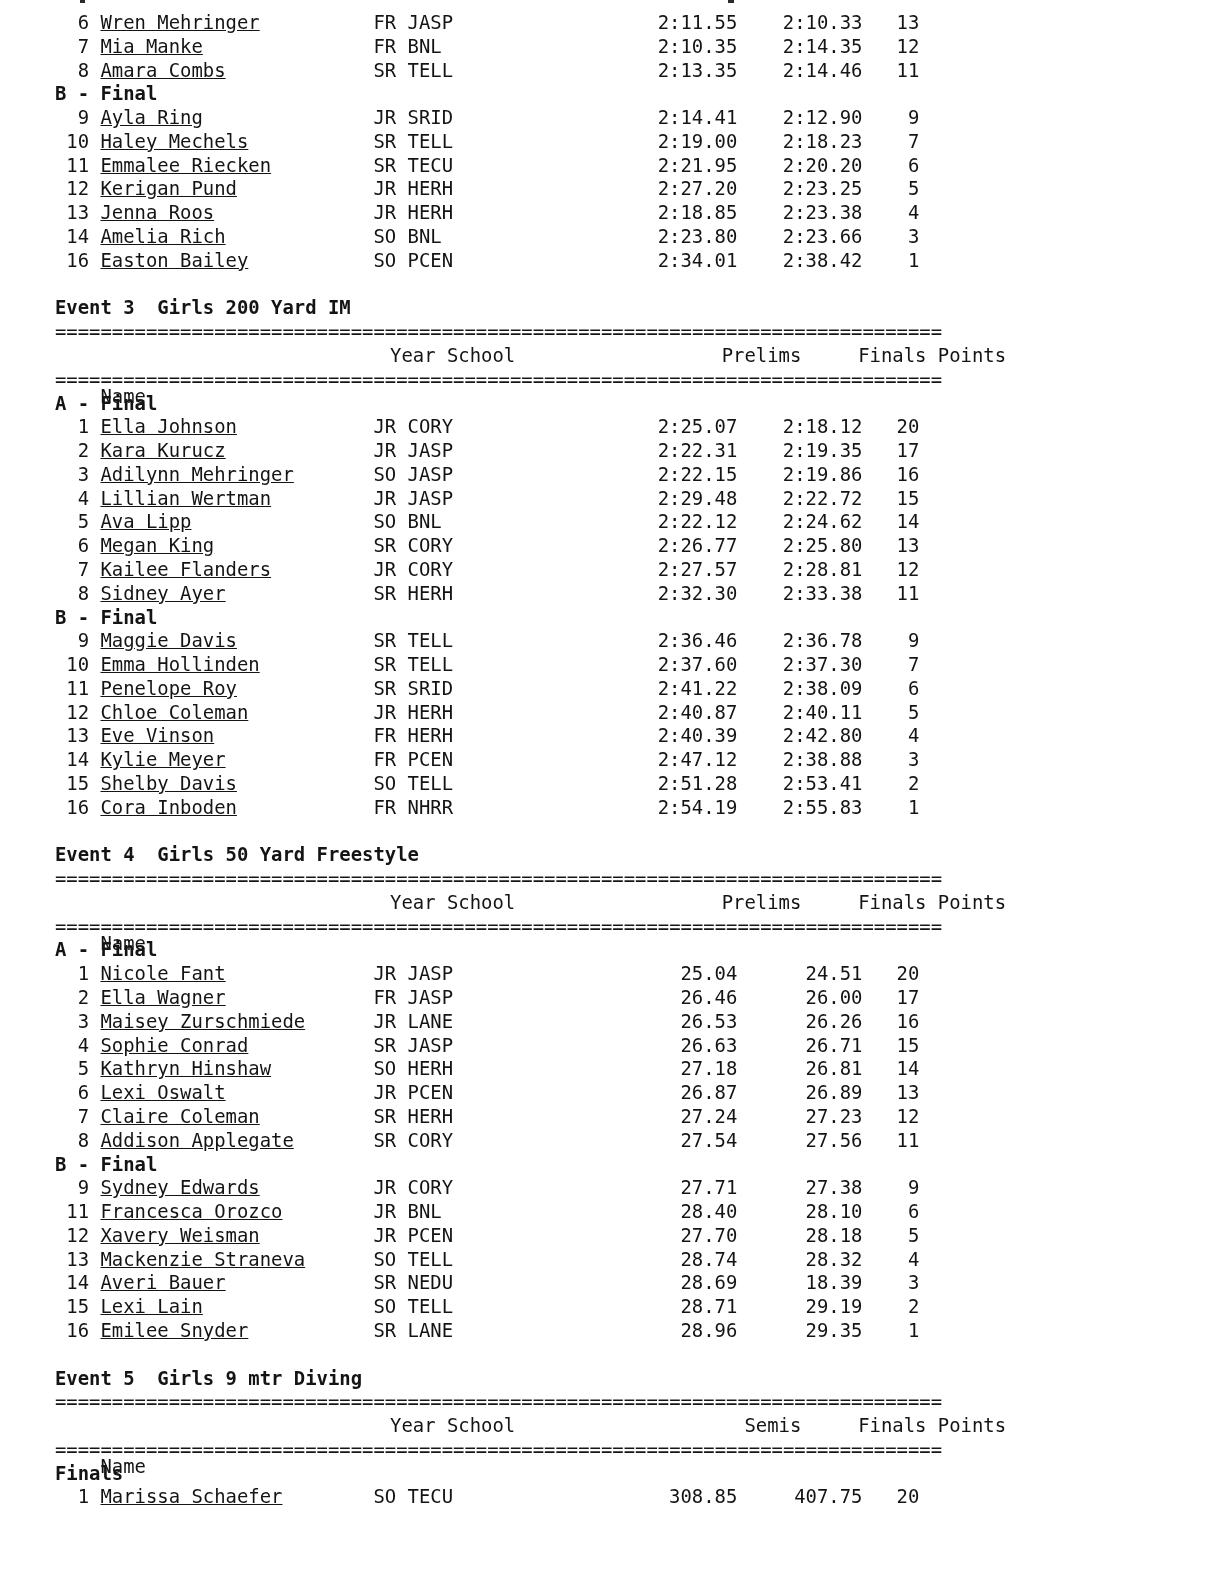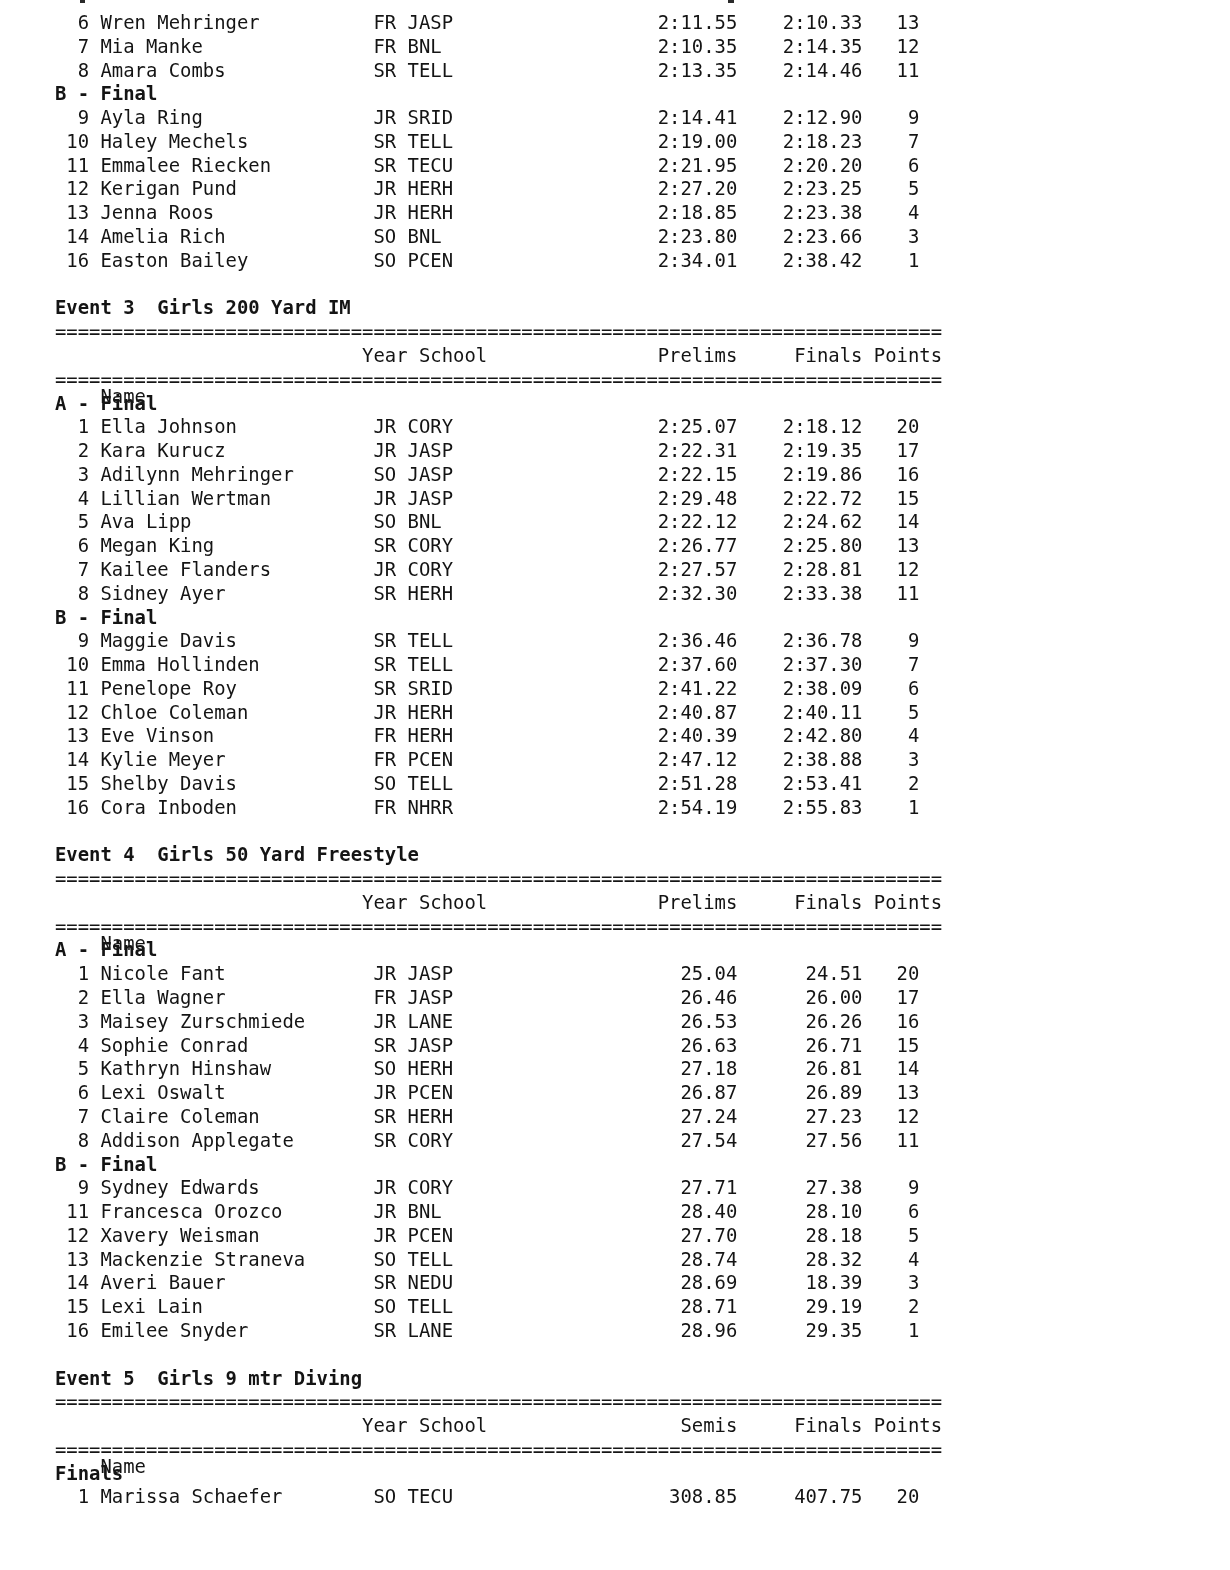--- a/index.html
+++ b/index.html
@@ -16,31 +16,31 @@
   .line{
     height:23.79px;line-height:23.79px;
     white-space:pre;
     font-size:18.9px;
   }
   .line span{display:inline-block;vertical-align:top;white-space:pre;}
   .bold{font-weight:700;}
   
   .c-rank{width:3ch;text-align:right;}
   .c-sp{width:1ch;}
-  .c-name{width:24ch;}
+  .c-name{width:24ch;text-decoration:underline;}
   .c-year{width:2ch;text-align:right;}
   .c-school{width:22ch;}
   .c-t1{width:7ch;text-align:right;}
   .c-t2{width:11ch;text-align:right;}
   .c-pts{width:5ch;text-align:right;}
   
   .h-pre{width:4ch;}
   .h-name{width:23ch;margin-top:41px;}
-  .h-ys{width:26ch;}
-  .h-t1{width:7ch;text-align:right;}
+  .h-ys{width:26ch;margin-left:28px;}
+  .h-t1{width:7ch;text-align:right;margin-left:36px;}
   .h-t2{width:11ch;text-align:right;}
   .h-pts{width:7ch;text-align:right;}
   .frag{position:absolute;background:#2a2a2a;}
   .frag-a{left:80px;top:0;width:5px;height:3px;}
   .frag-b{left:728px;top:0;width:6px;height:3px;}
 </style>
 </head>
 <body>
 
 <div class="frag frag-a"></div>

